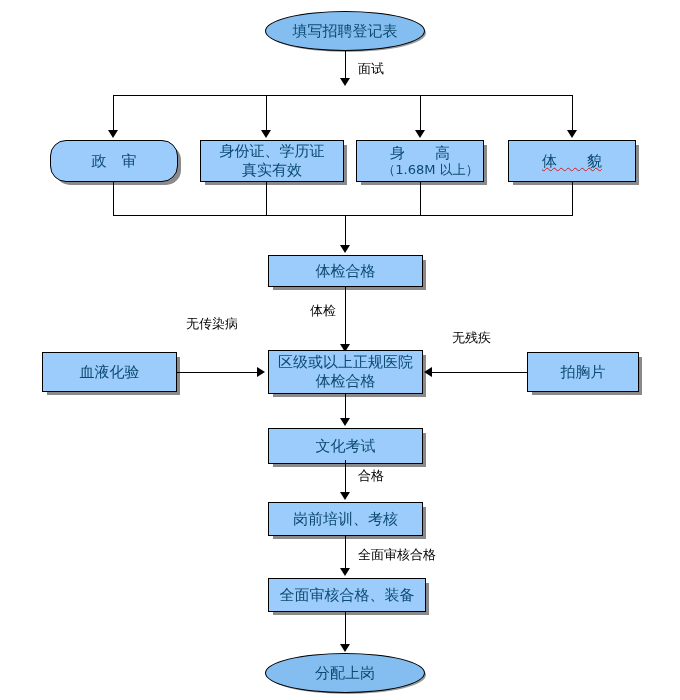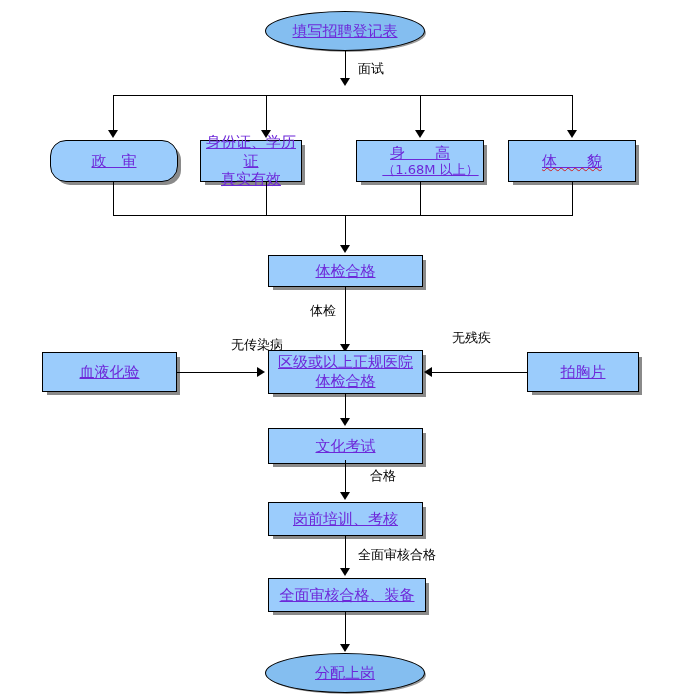--- a/index.html
+++ b/index.html
@@ -16,24 +16,23 @@
   }
 
   
   .node{
     position:absolute;
     box-sizing:border-box;
     display:flex;
     align-items:center;
     justify-content:center;
     text-align:center;
-    color:#6d28d9;
+    color:#0c4a6e;
     line-height:1.25;
     white-space:pre-line;
-    text-decoration:underline;
   }
   .box{
     background:#9BCCFC;
     border:1px solid #000000;
     box-shadow:4px 4px 0 -1px #8a8a8a;
     font-size:15px;
   }
   .box .lbl{display:block;}
   .ellipse{
     background:#84BEF0;
@@ -107,21 +106,21 @@
   <div class="ln vln" style="left:420px;top:95px;height:40px;"></div>
   <div class="arrow-down" style="left:415px;top:130px;"></div>
 
   <div class="ln vln" style="left:572px;top:95px;height:40px;"></div>
   <div class="arrow-down" style="left:567px;top:130px;"></div>
 
   <div class="node box" style="left:50px;top:140px;width:128px;height:42px;border-radius:16px;">
     <span class="lbl">政　审</span>
   </div>
 
-  <div class="node box" style="left:200px;top:140px;width:102px;height:42px;flex-direction:column;">
+  <div class="node box" style="left:200px;top:140px;width:144px;height:42px;flex-direction:column;">
     <span class="lbl">身份证、学历证</span>
     <span class="lbl">真实有效</span>
   </div>
 
   <div class="node box" style="left:356px;top:140px;width:128px;height:42px;flex-direction:column;">
     <span class="lbl">身　　高</span>
     <span class="lbl small">（1.68M 以上）</span>
   </div>
 
   <div class="node box" style="left:508px;top:140px;width:128px;height:42px;">
@@ -144,21 +143,21 @@
   <div class="ln vln" style="left:345px;top:287px;height:64px;"></div>
   <div class="arrow-down" style="left:340px;top:344px;"></div>
   <div class="edge-label" style="left:310px;top:304px;">体检</div>
 
   <div class="node box" style="left:42px;top:352px;width:135px;height:40px;">
     <span class="lbl">血液化验</span>
   </div>
 
   <div class="ln hln" style="left:177px;top:372px;width:84px;"></div>
   <div class="arrow-right" style="left:257px;top:367px;"></div>
-  <div class="edge-label" style="left:186px;top:338px;margin-left:45px;">无传染病</div>
+  <div class="edge-label" style="left:186px;top:317px;">无传染病</div>
 
   <div class="node box" style="left:268px;top:350px;width:155px;height:44px;flex-direction:column;">
     <span class="lbl">区级或以上正规医院</span>
     <span class="lbl">体检合格</span>
   </div>
 
   <div class="ln hln" style="left:432px;top:372px;width:95px;"></div>
   <div class="arrow-left" style="left:424px;top:367px;"></div>
   <div class="edge-label" style="left:452px;top:331px;">无残疾</div>
 
@@ -168,21 +167,21 @@
 
   <div class="ln vln" style="left:345px;top:394px;height:30px;"></div>
   <div class="arrow-down" style="left:340px;top:418px;"></div>
 
   <div class="node box" style="left:268px;top:428px;width:155px;height:36px;">
     <span class="lbl">文化考试</span>
   </div>
 
   <div class="ln vln" style="left:345px;top:460px;height:38px;"></div>
   <div class="arrow-down" style="left:340px;top:492px;"></div>
-  <div class="edge-label" style="left:358px;top:469px;margin-left:12px;">合格</div>
+  <div class="edge-label" style="left:358px;top:469px;">合格</div>
 
   <div class="node box" style="left:268px;top:502px;width:155px;height:34px;">
     <span class="lbl">岗前培训、考核</span>
   </div>
 
   <div class="ln vln" style="left:345px;top:536px;height:38px;"></div>
   <div class="arrow-down" style="left:340px;top:568px;"></div>
   <div class="edge-label" style="left:358px;top:548px;">全面审核合格</div>
 
   <div class="node box" style="left:268px;top:578px;width:158px;height:34px;">

